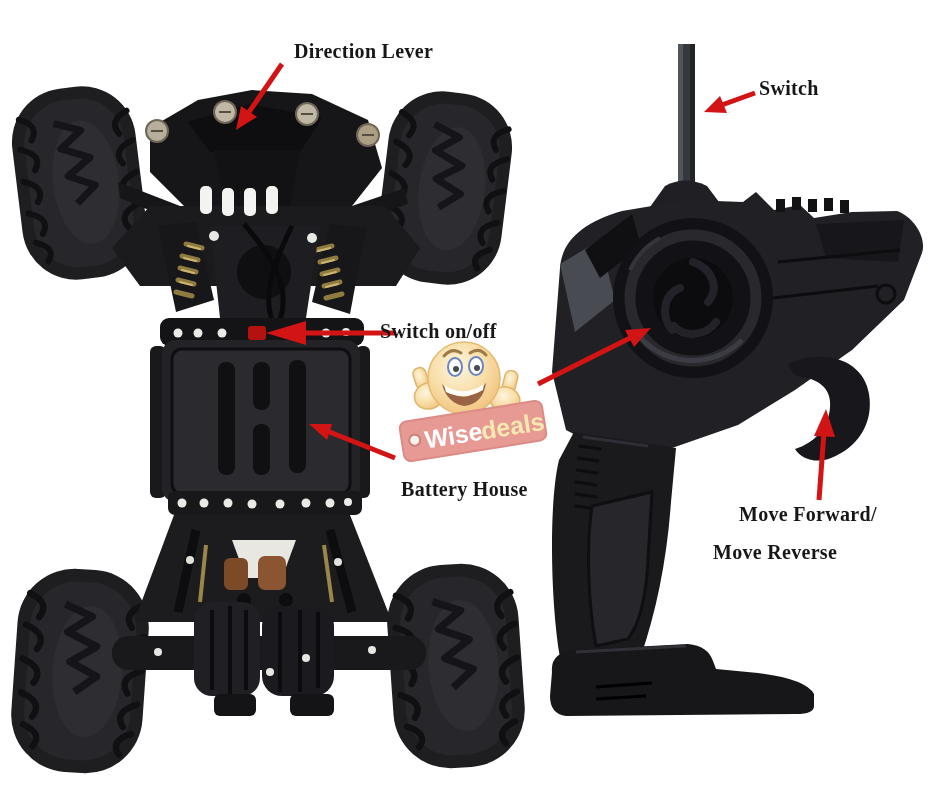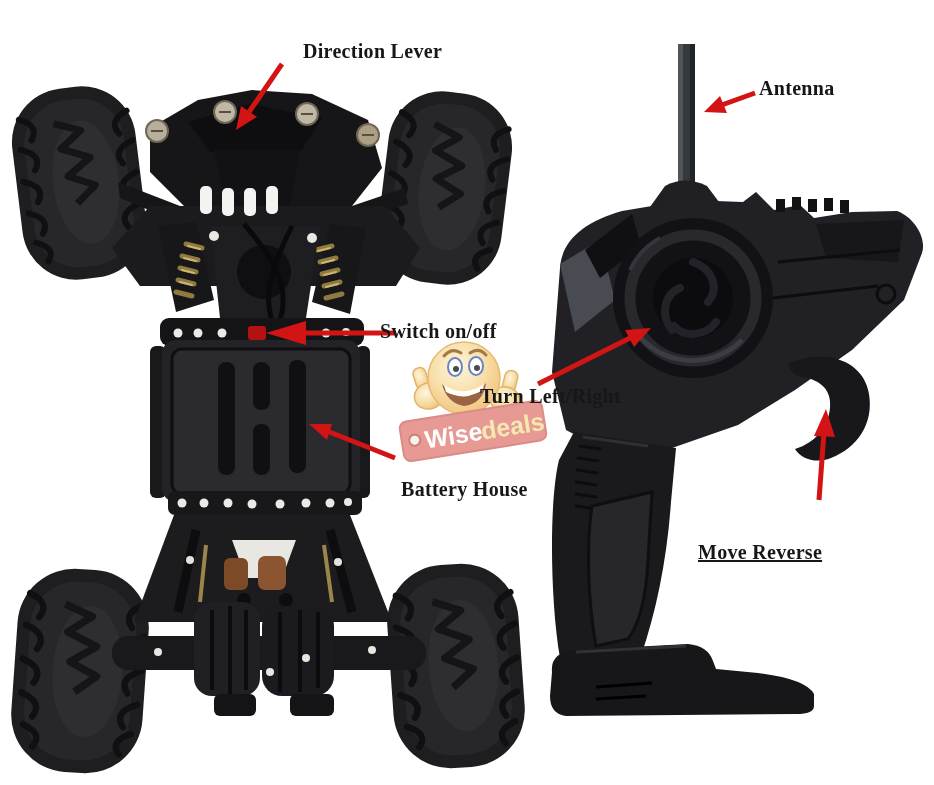--- a/index.html
+++ b/index.html
@@ -244,20 +244,20 @@
         <line x1="395" y1="458" x2="327" y2="431" stroke="#d31414" stroke-width="5"></line>
         <polygon points="309,424 332,424 327,440"></polygon>
       </g>
       <g>
         <line x1="819" y1="500" x2="824" y2="432" stroke="#d31414" stroke-width="5"></line>
         <polygon points="826,409 835,437 814,436"></polygon>
       </g>
     </g>
   </svg>
 
-  <div class="label" style="left:303px;top:40px;">Direction Lever</div>
-  <div class="label" style="left:759px;top:77px;">Antenna</div>
+  <div class="label" style="left:294px;top:40px;">Direction Lever</div>
+  <div class="label" style="left:759px;top:77px;">Switch</div>
   <div class="label" style="left:380px;top:320px;">Switch on/off</div>
-  <div class="label" style="left:480px;top:385px;">Turn Left/Right</div>
   <div class="label" style="left:401px;top:448px;margin-top:30px;">Battery House</div>
-  <div class="label" style="left:698px;top:541px;text-decoration:underline;">Move Reverse</div>
+  <div class="label" style="left:739px;top:503px;">Move Forward/</div>
+  <div class="label" style="left:713px;top:541px;">Move Reverse</div>
 
 </div>
 
 </body></html>

